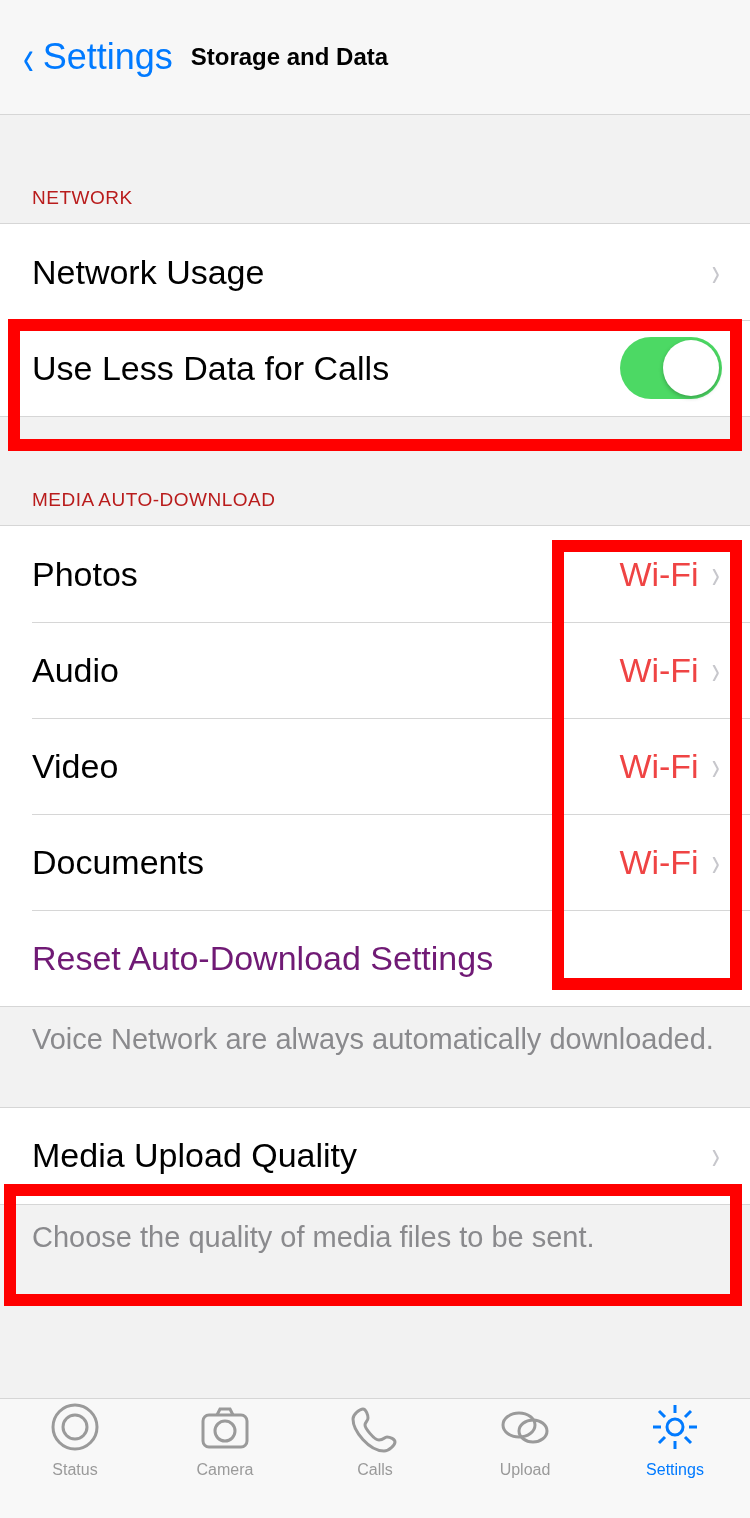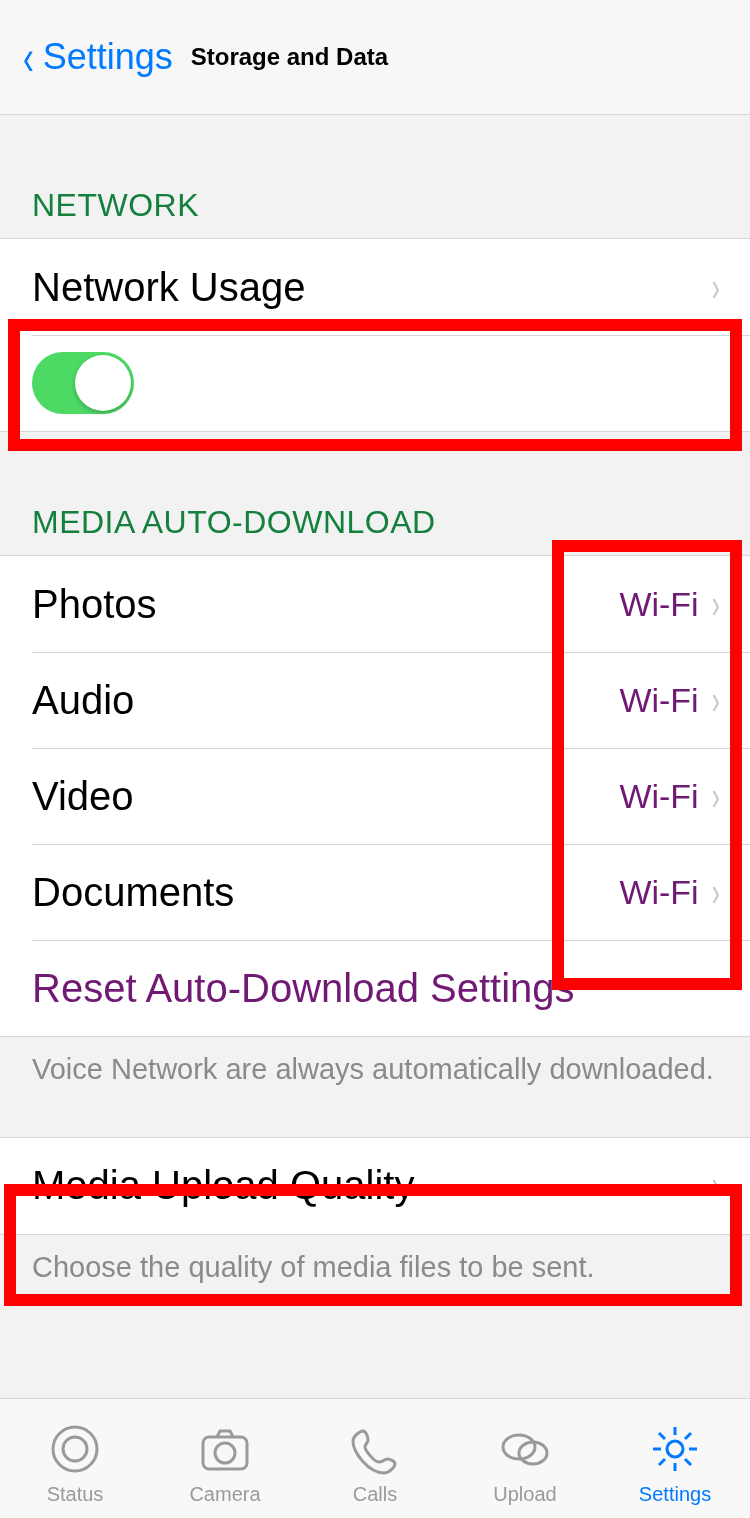--- a/index.html
+++ b/index.html
@@ -36,22 +36,22 @@
     margin-right: 18px;
   }
   .nav-title {
     font-size: 24px;
     font-weight: 700;
     color: #000;
   }
 
   
   .section-header {
-    font-size: 32px;
-    color: #15803d;
+    font-size: 19px;
+    color: #b91c1c;
     letter-spacing: 0.5px;
     padding: 0 32px 14px 32px;
     text-transform: uppercase;
   }
   .section-footer {
     font-size: 29px;
     color: #8a8a8d;
     padding: 14px 32px 0 32px;
     line-height: 1.3;
   }
@@ -72,27 +72,27 @@
   .row + .row::before {
     content: "";
     position: absolute;
     top: 0;
     left: 32px;
     right: 0;
     height: 1px;
     background: #d6d6d6;
   }
   .row-label {
-    font-size: 40px;
+    font-size: 34px;
     color: #000;
     flex: 1;
   }
   .row-value {
     font-size: 34px;
-    color: #701a75;
+    color: #ef4444;
     margin-right: 10px;
   }
   .chevron-right {
     font-size: 40px;
     color: #c7c7cc;
     font-weight: 300;
     transform: scaleX(0.6);
   }
   .row-link .row-label { color: #701a75; }
 
@@ -133,24 +133,24 @@
     height: 120px;
     background: #f8f8f8;
     border-top: 1px solid #d6d6d6;
     display: flex;
   }
   .tab {
     flex: 1;
     display: flex;
     flex-direction: column;
     align-items: center;
-    justify-content: flex-end;
+    justify-content: flex-start;
     padding-bottom: 12px;
     color: #9a9a9a;
-    font-size: 20px;
+    font-size: 16px;
   }
   .tab.active { color: #007aff; }
   .tab-icon {
     width: 56px;
     height: 56px;
     margin-bottom: 6px;
     display: flex;
     align-items: center;
     justify-content: center;
   }
@@ -171,20 +171,21 @@
 
 <div class="gap-top-lg"></div>
 <div class="section-header">NETWORK</div>
 
 <div class="list-group">
   <div class="row">
     <span class="row-label">Network Usage</span>
     <span class="chevron-right">›</span>
   </div>
   <div class="row">
+    <span class="row-label">Use Less Data for Calls</span>
     <div class="switch">
       <div class="knob"></div>
     </div>
   </div>
 </div>
 
 <div class="gap-top-lg"></div>
 <div class="section-header">MEDIA AUTO-DOWNLOAD</div>
 
 <div class="list-group">

